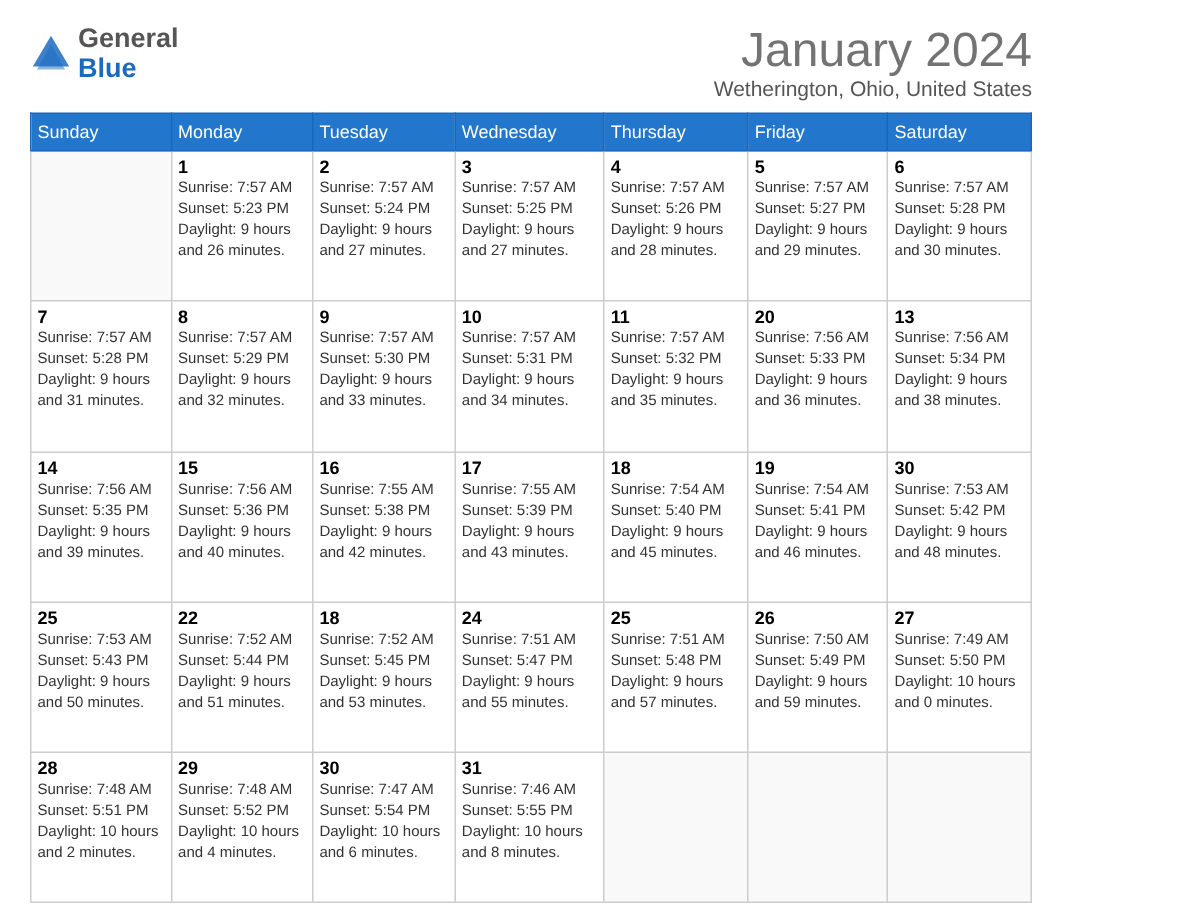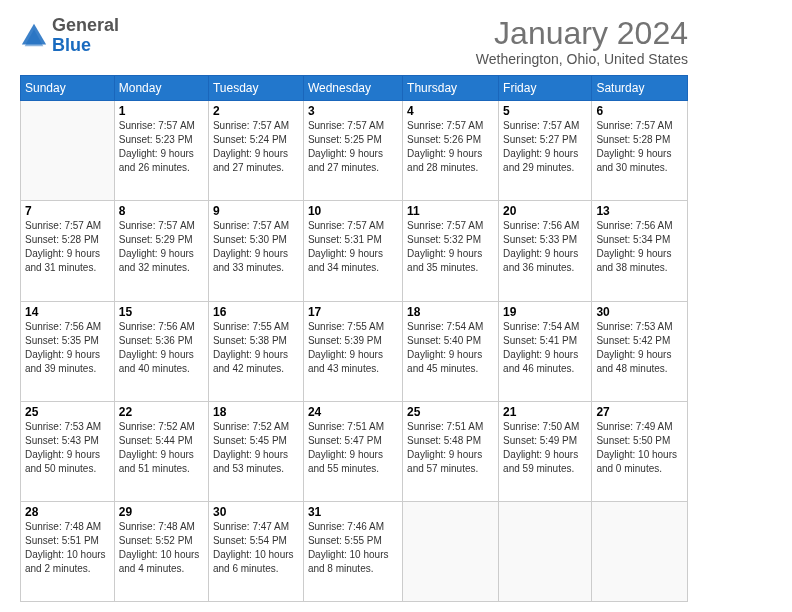--- a/index.html
+++ b/index.html
@@ -228,21 +228,21 @@
           </td>
           <td>
             <span class="day-number">24</span>
             <div class="day-info">Sunrise: 7:51 AM<br>Sunset: 5:47 PM<br>Daylight: 9 hours and 55 minutes.</div>
           </td>
           <td>
             <span class="day-number">25</span>
             <div class="day-info">Sunrise: 7:51 AM<br>Sunset: 5:48 PM<br>Daylight: 9 hours and 57 minutes.</div>
           </td>
           <td>
-            <span class="day-number">21</span>
+            <span class="day-number">26</span>
             <div class="day-info">Sunrise: 7:50 AM<br>Sunset: 5:49 PM<br>Daylight: 9 hours and 59 minutes.</div>
           </td>
           <td>
             <span class="day-number">27</span>
             <div class="day-info">Sunrise: 7:49 AM<br>Sunset: 5:50 PM<br>Daylight: 10 hours and 0 minutes.</div>
           </td>
         </tr>
         <tr>
           <td>
             <span class="day-number">28</span>

